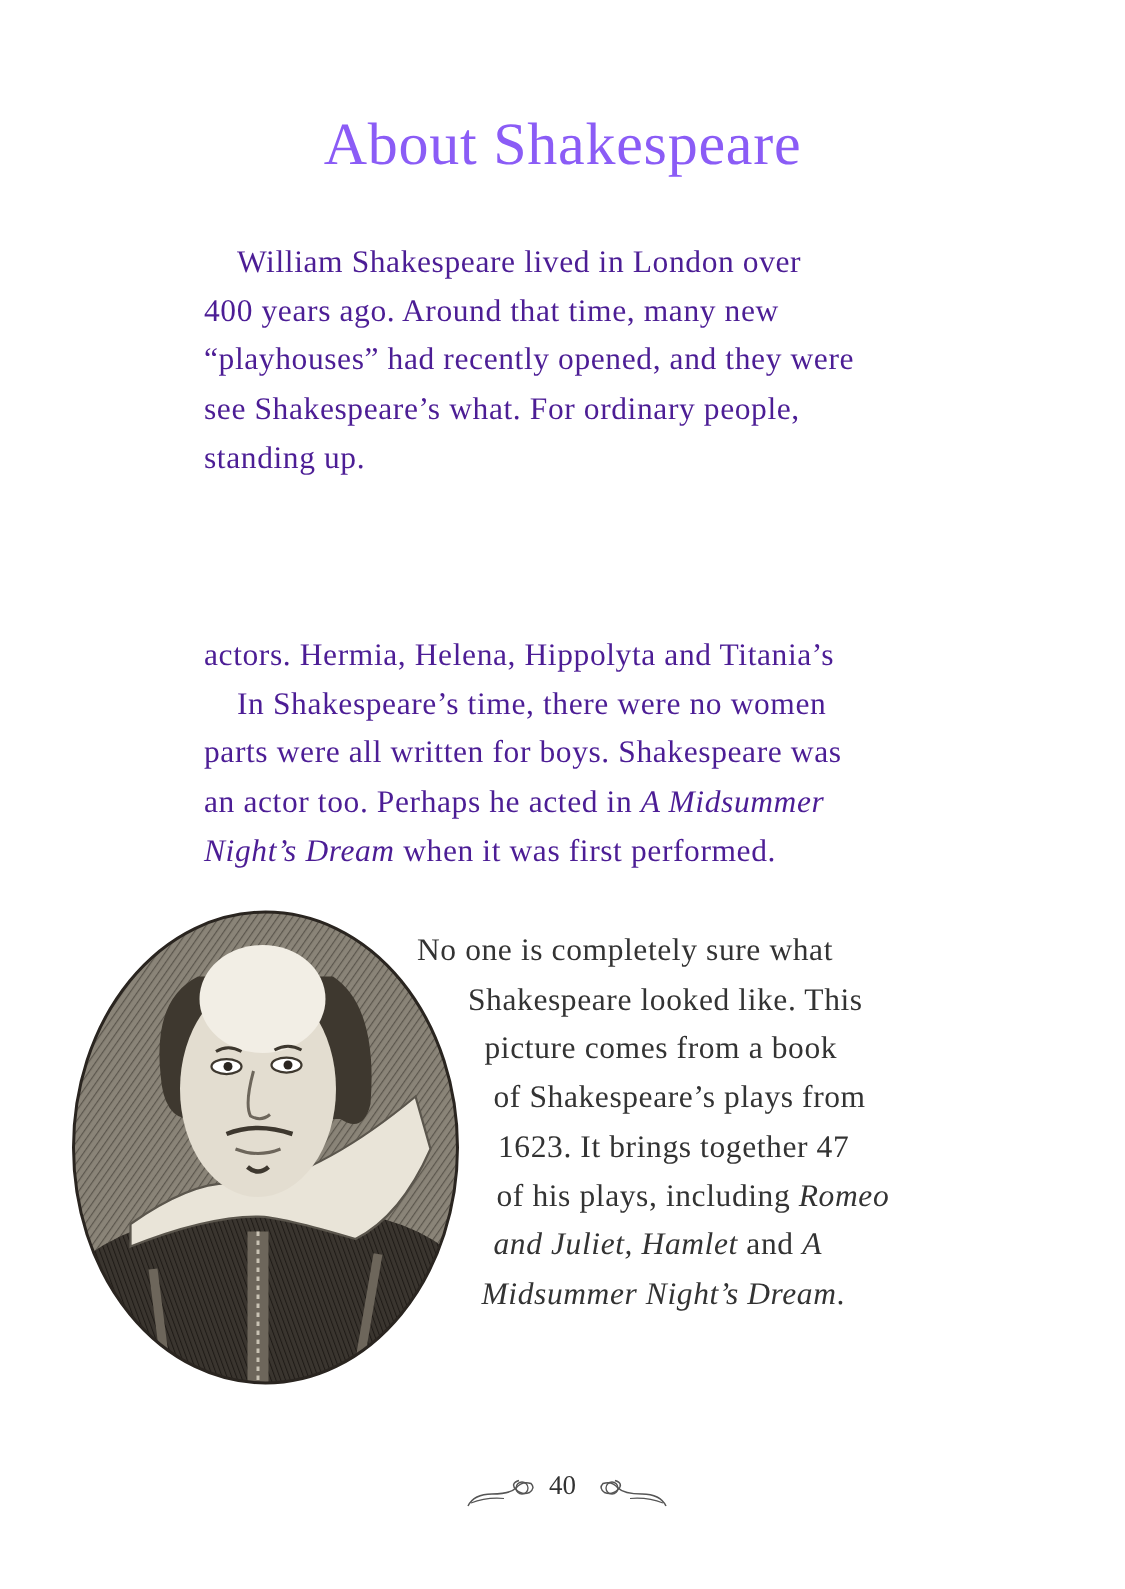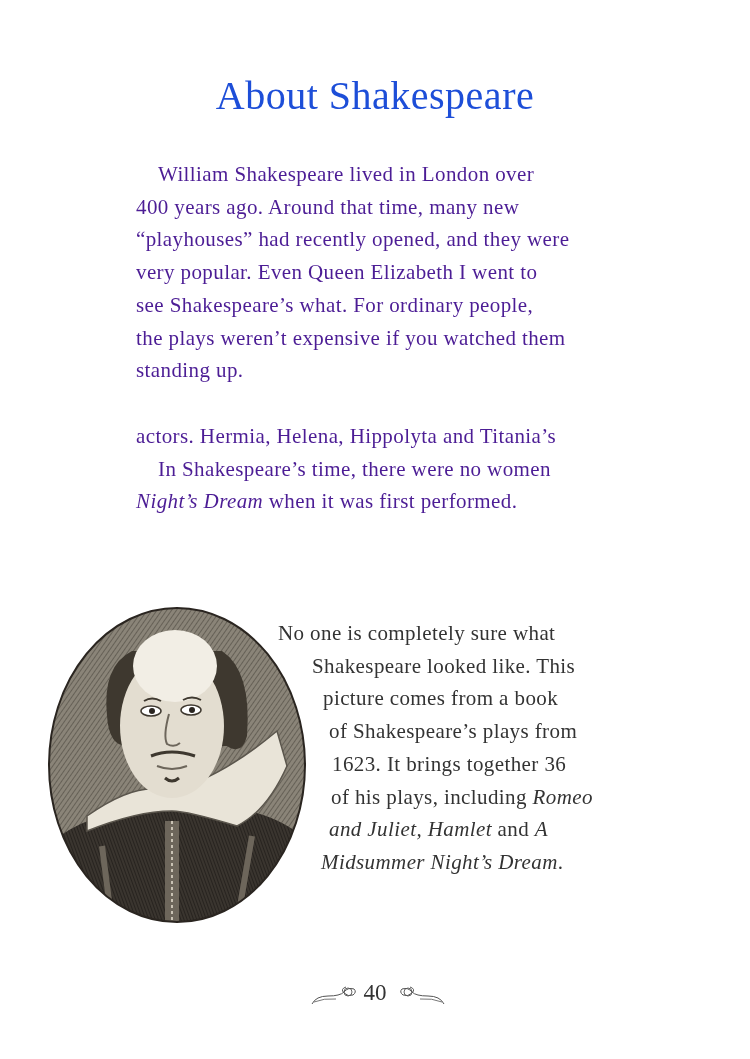--- a/index.html
+++ b/index.html
@@ -1,56 +1,56 @@
 <!DOCTYPE html>
 <html><head>
   <meta charset="utf-8">
   <style>
     html, body { margin: 0; padding: 0; background: #ffffff; }
     body { width: 750px; height: 1059px; position: relative; overflow: hidden;
            font-family: "DejaVu Serif", "Liberation Serif", serif; color: #2a2a2a; }
     .title { position: absolute; top: 72px; left: 0; width: 750px; text-align: center;
              font-family: "Liberation Serif", serif; font-size: 40px; font-weight: normal;
-             color: #1d4ed8; letter-spacing: 0.5px; margin: 0; }
+             color: #8b5cf6; letter-spacing: 0.5px; margin: 0; }
     .para { position: absolute; left: 136px; width: 500px; margin: 0;
             font-family: "Liberation Serif", serif; font-size: 21px; line-height: 32.7px;
             color: #4c1d95; letter-spacing: 0.4px; }
     .para .line { display: block; white-space: nowrap; }
     .para .indent { padding-left: 22px; }
     .p1 { top: 158px; }
     .p2 { top: 420px; }
     .p3 { position: absolute; top: 617px; left: 0; width: 750px; margin: 0;
           font-family: "Liberation Serif", serif; font-size: 21px; line-height: 32.7px;
           color: #333; letter-spacing: 0.4px; }
     .p3 .line { position: absolute; white-space: nowrap; }
     em { font-style: italic; }
     .portrait { position: absolute; left: 47px; top: 606px; width: 260px; height: 318px; }
     .footer { position: absolute; top: 978px; left: 0; width: 750px; height: 36px; }
     .page-num { position: absolute; left: 0; width: 750px; top: 2px; text-align: center;
-                font-family: "Liberation Serif", serif; font-size: 23px; color: #333; }
+                font-family: "Liberation Serif", serif; font-size: 18px; color: #333; }
     .flourish { position: absolute; top: 6px; }
   </style>
 </head>
 <body>
 
 <h1 class="title">About Shakespeare</h1>
 
 <div class="para p1">
   <span class="line indent">William Shakespeare lived in London over</span>
   <span class="line">400 years ago. Around that time, many new</span>
   <span class="line">“playhouses” had recently opened, and they were</span>
-  <span class="line">very popular. Even Queen Elizabeth I went to</span>
   <span class="line">see Shakespeare’s what. For ordinary people,</span>
-  <span class="line">the plays weren’t expensive if you watched them</span>
   <span class="line">standing up.</span>
 </div>
 
 <div class="para p2">
   <span class="line">actors. Hermia, Helena, Hippolyta and Titania’s</span>
   <span class="line indent">In Shakespeare’s time, there were no women</span>
+  <span class="line">parts were all written for boys. Shakespeare was</span>
+  <span class="line"><span>an actor too. Perhaps he acted in </span><em>A Midsummer</em></span>
   <span class="line"><em>Night’s Dream</em><span> when it was first performed.</span></span>
 </div>
 
 <svg class="portrait" viewBox="0 0 260 318" xmlns="http://www.w3.org/2000/svg">
   <defs>
     <clipPath id="ovalclip">
         <ellipse cx="130" cy="159" rx="128" ry="157"></ellipse>
       </clipPath>
     <pattern id="hatch" width="4" height="4" patternUnits="userSpaceOnUse" patternTransform="rotate(35)">
       <rect width="4" height="4" fill="#8a8478"></rect>
@@ -88,21 +88,21 @@
     <path d="M118 172 Q125 178 132 172" stroke="#3e382f" stroke-width="3" fill="none"></path>
   </g>
   <ellipse cx="130" cy="159" rx="128" ry="157" fill="none" stroke="#2a2520" stroke-width="2"></ellipse>
 </svg>
 
 <div class="p3">
   <span class="line" style="left:278px; top:0px;">No one is completely sure what</span>
   <span class="line" style="left:312px; top:32.7px;">Shakespeare looked like. This</span>
   <span class="line" style="left:323px; top:65.4px;">picture comes from a book</span>
   <span class="line" style="left:329px; top:98.1px;">of Shakespeare’s plays from</span>
-  <span class="line" style="left:332px; top:130.8px;">1623. It brings together 36</span>
+  <span class="line" style="left:332px; top:130.8px;">1623. It brings together 47</span>
   <span class="line" style="left:331px; top:163.5px;"><span>of his plays, including </span><em>Romeo</em></span>
   <span class="line" style="left:329px; top:196px;"><em>and Juliet, Hamlet</em><span> and </span><em>A</em></span>
   <span class="line" style="left:321px; top:228.9px;"><em>Midsummer Night’s Dream</em><span>.</span></span>
 </div>
 
 <div class="footer">
   <svg class="flourish" style="left:310px;" width="48" height="22" viewBox="0 0 48 22">
     <path d="M2 20 Q6 12 18 12 Q30 12 34 8 Q38 3 44 5 Q47 8 43 11 Q38 13 34 9 Q30 5 36 3" fill="none" stroke="#555" stroke-width="1"></path>
     <path d="M4 18 Q14 14 26 15" fill="none" stroke="#555" stroke-width="0.8"></path>
     <circle cx="38" cy="8" r="4" fill="none" stroke="#555" stroke-width="0.9"></circle>

